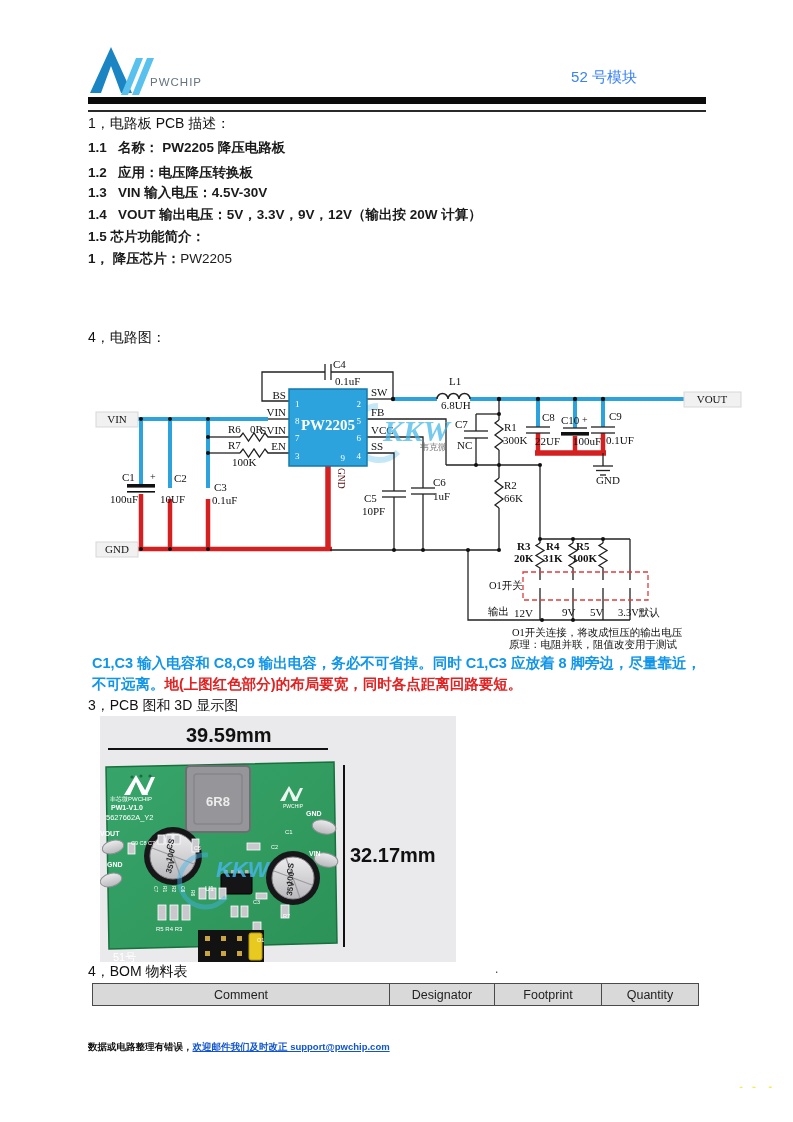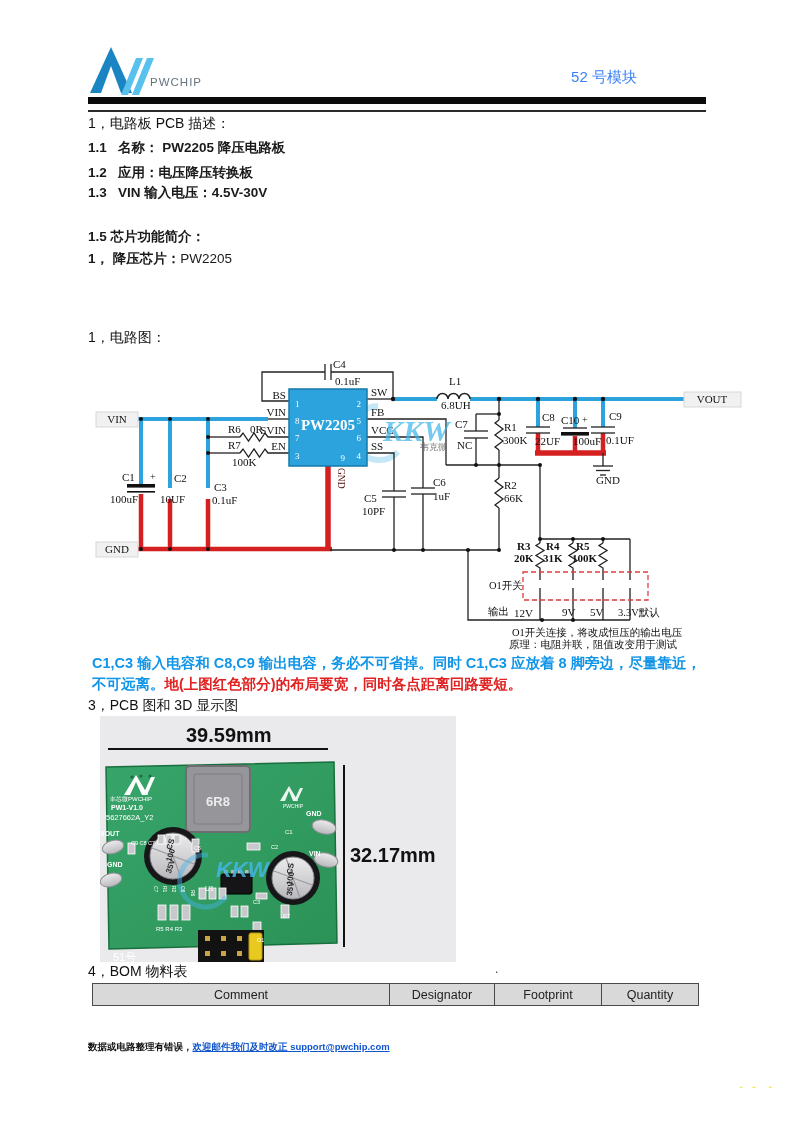--- a/index.html
+++ b/index.html
@@ -50,24 +50,25 @@
   </svg>
 
   <div class="module-no">52 号模块</div>
   <div class="bar-thick"></div>
   <div class="bar-thin"></div>
 
   <div class="h1line" style="top:115px;">1，电路板 PCB 描述：</div>
   <div class="bodyline" style="top:139px;">1.1   名称： PW2205 降压电路板</div>
   <div class="bodyline" style="top:164px;">1.2   应用：电压降压转换板</div>
   <div class="bodyline" style="top:184px;">1.3   VIN 输入电压：4.5V-30V</div>
+  <div class="bodyline" style="top:206px;">1.4   VOUT 输出电压：5V，3.3V，9V，12V（输出按 20W 计算）</div>
   <div class="bodyline" style="top:228px;">1.5 芯片功能简介：</div>
   <div class="chipline" style="top:250px;"><span class="b">1， 降压芯片：</span><span>PW2205</span></div>
 
-  <div class="h1line" style="top:329px;">1，电路图：</div>
+  <div class="h1line" style="top:329px;">4，电路图：</div>
 
   <svg class="abs" style="left:88px;top:352px;" width="660" height="302" viewBox="88 352 660 302">
 
     <path d="M378,406 a27,27 0 1 0 20,46" fill="none" stroke="#3bb4e6" stroke-width="6" opacity="0.3"></path>
 
     <g stroke="#2ca3dc" stroke-width="4">
       <path d="M137,419 H268"></path>
       <path d="M141,419 V484"></path>
         <path d="M170,419 V488"></path>
         <path d="M208,419 V488"></path>

